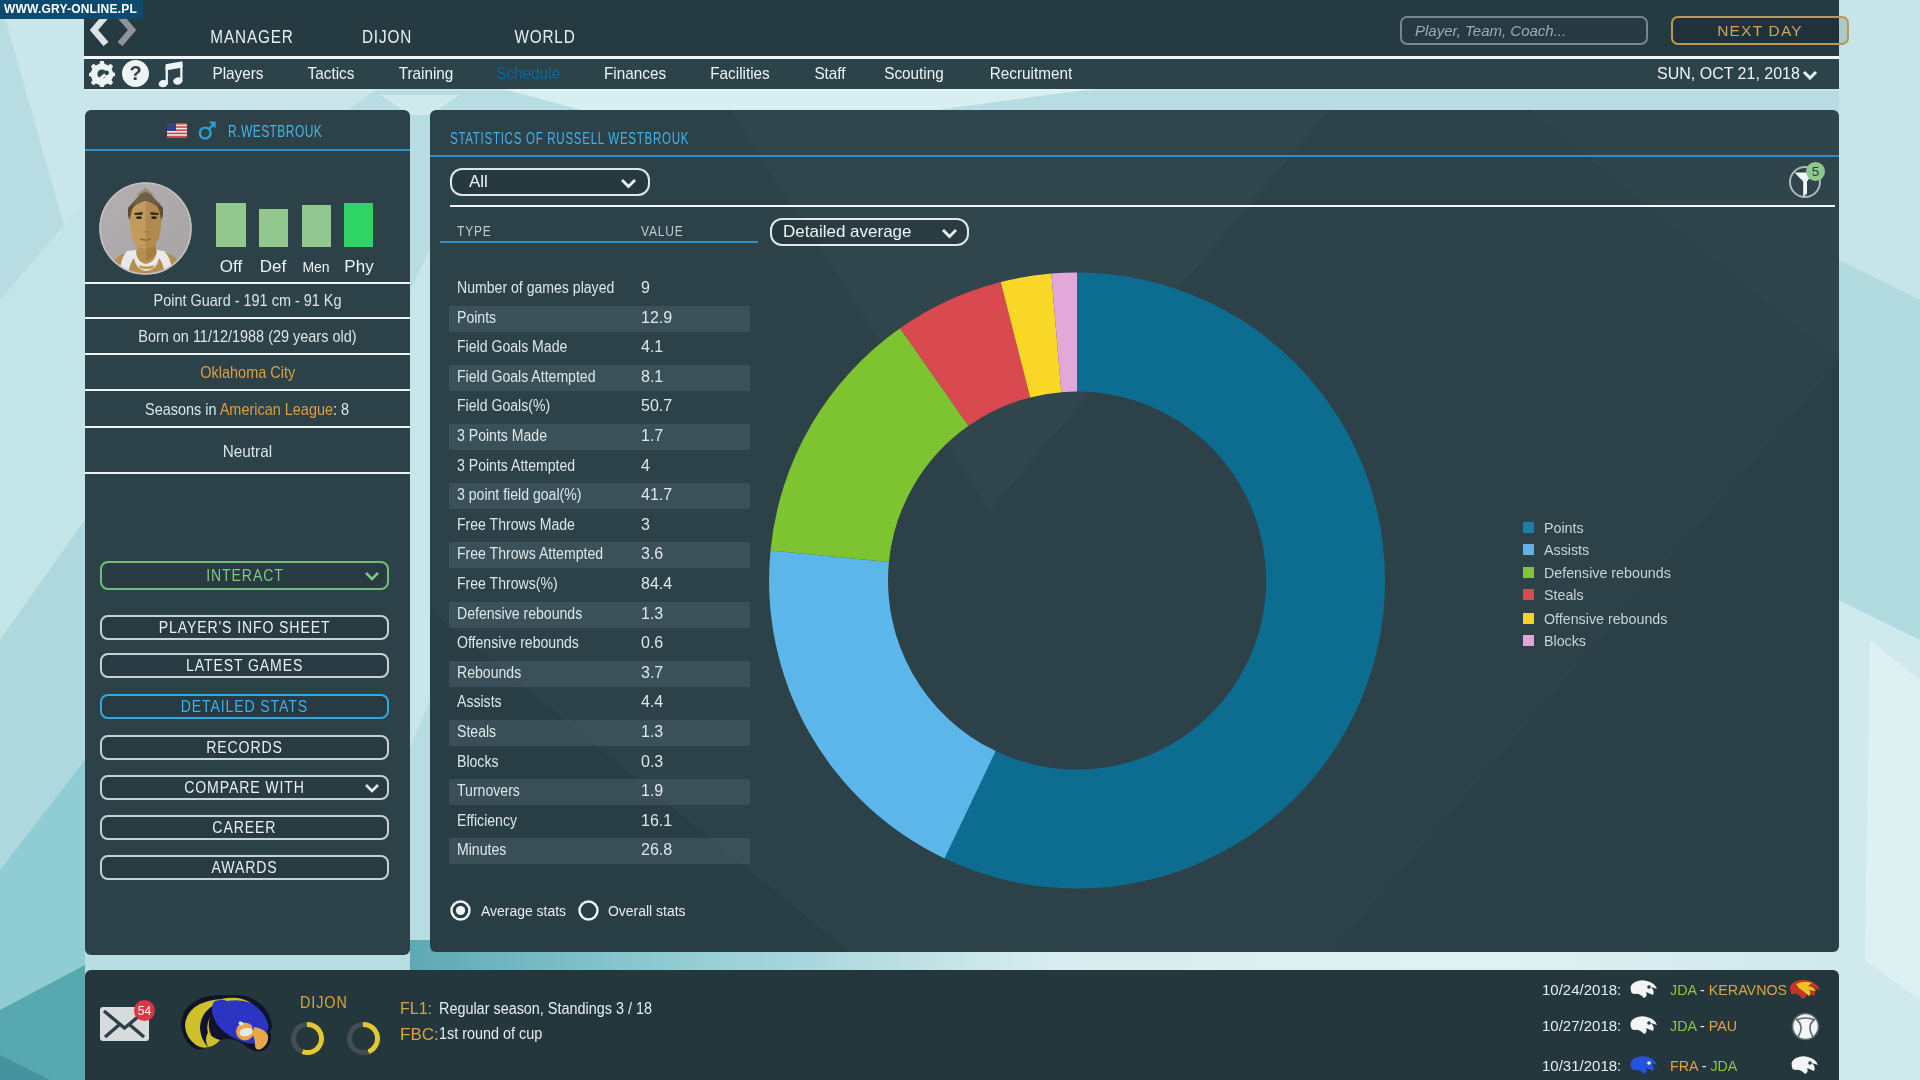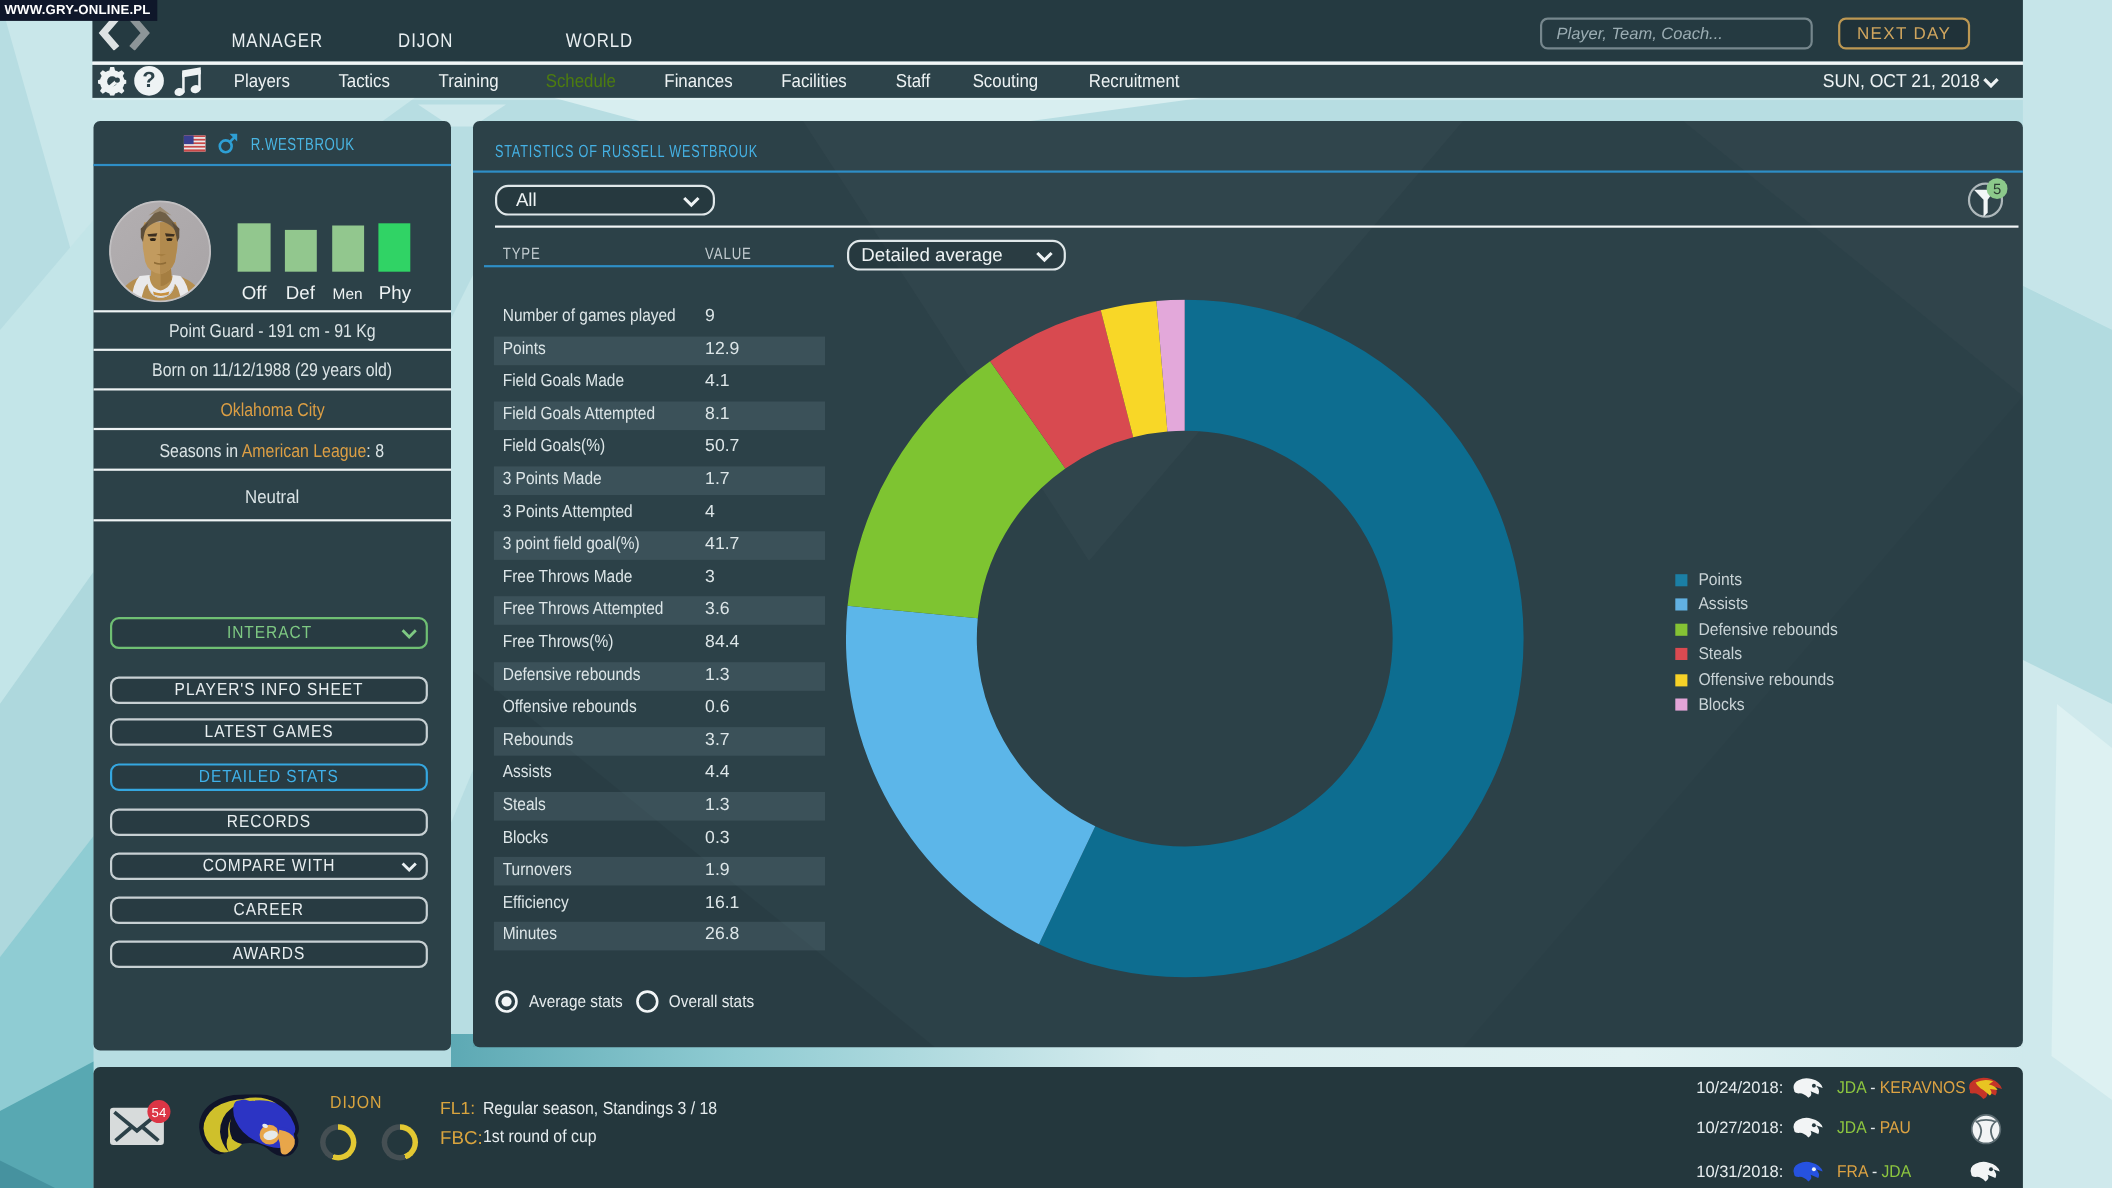--- a/index.html
+++ b/index.html
@@ -50,34 +50,34 @@
   <rect x="410" y="940" width="1430" height="45" fill="url(#bandg)"></rect>
   <polygon points="0,870 85,760 85,1080 0,1080" fill="#8fccd3"></polygon>
   <polygon points="0,1010 85,965 85,1080 0,1080" fill="#58a8b2"></polygon>
   <polygon points="0,1055 50,1080 0,1080" fill="#46929f"></polygon>
   <polygon points="1839,0 1920,0 1920,300 1839,260" fill="#c6e5e9"></polygon>
   <polygon points="1839,260 1920,300 1920,640 1839,600" fill="#b2dbe0"></polygon>
   <polygon points="1839,600 1920,640 1920,1080 1839,1080" fill="#cfe9ec"></polygon>
   <polygon points="1870,640 1920,680 1920,1000 1865,960" fill="#ddf1f2"></polygon>
 </svg>
 
-<div class="abs" style="left:0;top:0;background:#0f172a;color:#fff;font-size:12px;font-weight:bold;padding:2px 6px 3px 4px;letter-spacing:0.2px;z-index:50;">WWW.GRY-ONLINE.PL</div>
+<div class="abs" style="left:0;top:0;background:#0c4a6e;color:#fff;font-size:12px;font-weight:bold;padding:2px 6px 3px 4px;letter-spacing:0.2px;z-index:50;">WWW.GRY-ONLINE.PL</div>
 
 <div class="abs" style="left:84px;top:0;width:1755px;height:56px;background:#253a41;"></div>
 <div class="abs whiteline" style="left:84px;top:56px;width:1755px;height:3px;"></div>
 
 <svg class="abs" style="left:89px;top:14px" width="52" height="32" viewBox="0 0 52 32">
   <polyline points="17,2 5,16 17,30" fill="none" stroke="#dde2e3" stroke-width="6.5"></polyline>
   <polyline points="31,2 43,16 31,30" fill="none" stroke="#8d9598" stroke-width="6.5"></polyline>
 </svg>
 <div class="abs ctr" style="left:252px;top:27px;color:#e9eff1;font-size:18px;letter-spacing:1px;" id="t-manager"><span class="sx">MANAGER</span></div>
 <div class="abs ctr" style="left:387px;top:27px;color:#e9eff1;font-size:18px;letter-spacing:1px;"><span class="sx">DIJON</span></div>
 <div class="abs ctr" style="left:545px;top:27px;color:#e9eff1;font-size:18px;letter-spacing:1px;text-decoration:underline;"><span class="sx">WORLD</span></div>
 <div class="abs" style="left:1400px;top:16px;width:248px;height:29px;border:2px solid #76878d;border-radius:7px;color:#9badb3;font-style:italic;font-size:15px;line-height:25px;padding-left:13px;">Player, Team, Coach...</div>
-<div class="abs" style="left:1671px;top:16px;width:120px;height:29px;border:2px solid #bd9853;border-radius:7px;background:rgba(0,0,0,0.12);color:#cfa55e;font-size:15.5px;letter-spacing:1.2px;text-align:center;line-height:26px;">NEXT DAY</div>
+<div class="abs" style="left:1671px;top:16px;width:178px;height:29px;border:2px solid #bd9853;border-radius:7px;background:rgba(0,0,0,0.12);color:#cfa55e;font-size:15.5px;letter-spacing:1.2px;text-align:center;line-height:26px;">NEXT DAY</div>
 
 <div class="abs" style="left:84px;top:59px;width:1755px;height:30px;background:#2d434a;"></div>
 <div class="abs" style="left:84px;top:89px;width:1755px;height:2px;background:rgba(255,255,255,0.25);"></div>
 <div id="icons2">
   <svg class="abs" style="left:89px;top:61px" width="26" height="26" viewBox="0 0 26 26">
     <g fill="#eef3f4">
       <path d="M11.2 0 L14.8 0 L15.6 3 A10.3 10.3 0 0 1 18.9 4.4 L21.6 2.8 L24.1 5.3 L22.6 8 A10.3 10.3 0 0 1 24 11.3 L26 12 L26 15 L23.9 15.7 A10.3 10.3 0 0 1 22.5 19 L24.1 21.7 L21.6 24.2 L18.9 22.6 A10.3 10.3 0 0 1 15.6 24 L14.8 26 L11.2 26 L10.4 23.9 A10.3 10.3 0 0 1 7.1 22.5 L4.4 24.2 L1.9 21.7 L3.5 19 A10.3 10.3 0 0 1 2.1 15.7 L0 15 L0 12 L2 11.3 A10.3 10.3 0 0 1 3.4 8 L1.9 5.3 L4.4 2.8 L7.1 4.4 A10.3 10.3 0 0 1 10.4 3 Z"></path>
     </g>
     <circle cx="13" cy="13" r="4.6" fill="#2d434a"></circle>
     <path d="M8.5 19.5 L16 11 L18.6 13.2 L10.8 21.4 Z" fill="#eef3f4" transform="rotate(8 13 13)"></path>
@@ -88,21 +88,21 @@
     <ellipse cx="5.2" cy="23.6" rx="4.6" ry="3.6" fill="#eef3f4" transform="rotate(-14 5.2 23.6)"></ellipse>
     <ellipse cx="19.8" cy="21" rx="4.6" ry="3.6" fill="#eef3f4" transform="rotate(-14 19.8 21)"></ellipse>
     <rect x="7.6" y="6.2" width="2.3" height="18" fill="#eef3f4"></rect>
     <rect x="22.2" y="3.6" width="2.3" height="18" fill="#eef3f4"></rect>
     <path d="M7.6 4.2 L24.5 1.2 L24.5 7.4 L7.6 10.4 Z" fill="#eef3f4"></path>
   </svg>
 </div>
 <div class="abs ctr" style="left:238px;top:64px;color:#eef3f4;font-size:17px;"><span class="sx" style="transform:scaleX(0.9)">Players</span></div>
 <div class="abs ctr" style="left:331px;top:64px;color:#eef3f4;font-size:17px;text-align:right;"><span class="sx" style="transform:scaleX(0.9)">Tactics</span></div>
 <div class="abs ctr" style="left:426px;top:64px;color:#eef3f4;font-size:17px;"><span class="sx" style="transform:scaleX(0.9)">Training</span></div>
-<div class="abs ctr" style="left:528px;top:64px;color:#4d7c0f;font-size:17px;"><span class="sx" style="transform:scaleX(0.9)">Schedule</span></div>
+<div class="abs ctr" style="left:528px;top:64px;color:#0369a1;font-size:17px;"><span class="sx" style="transform:scaleX(0.9)">Schedule</span></div>
 <div class="abs ctr" style="left:635px;top:64px;color:#eef3f4;font-size:17px;"><span class="sx" style="transform:scaleX(0.9)">Finances</span></div>
 <div class="abs ctr" style="left:740px;top:64px;color:#eef3f4;font-size:17px;"><span class="sx" style="transform:scaleX(0.9)">Facilities</span></div>
 <div class="abs ctr" style="left:830px;top:64px;color:#eef3f4;font-size:17px;"><span class="sx" style="transform:scaleX(0.9)">Staff</span></div>
 <div class="abs ctr" style="left:914px;top:64px;color:#eef3f4;font-size:17px;"><span class="sx" style="transform:scaleX(0.9)">Scouting</span></div>
 <div class="abs ctr" style="left:1031px;top:64px;color:#eef3f4;font-size:17px;"><span class="sx" style="transform:scaleX(0.9)">Recruitment</span></div>
 <div class="abs" style="right:120px;top:64px;color:#eef3f4;font-size:17px;" id="dateline"><span class="sx" style="transform:scaleX(0.94);transform-origin:100% 50%;">SUN, OCT 21, 2018</span></div>
 <svg class="abs" style="left:1802px;top:70px" width="16" height="10" viewBox="0 0 16 10">
       <polyline points="2,2 8,8 14,2" fill="none" stroke="#eef3f4" stroke-width="3"></polyline>
     </svg>
 

